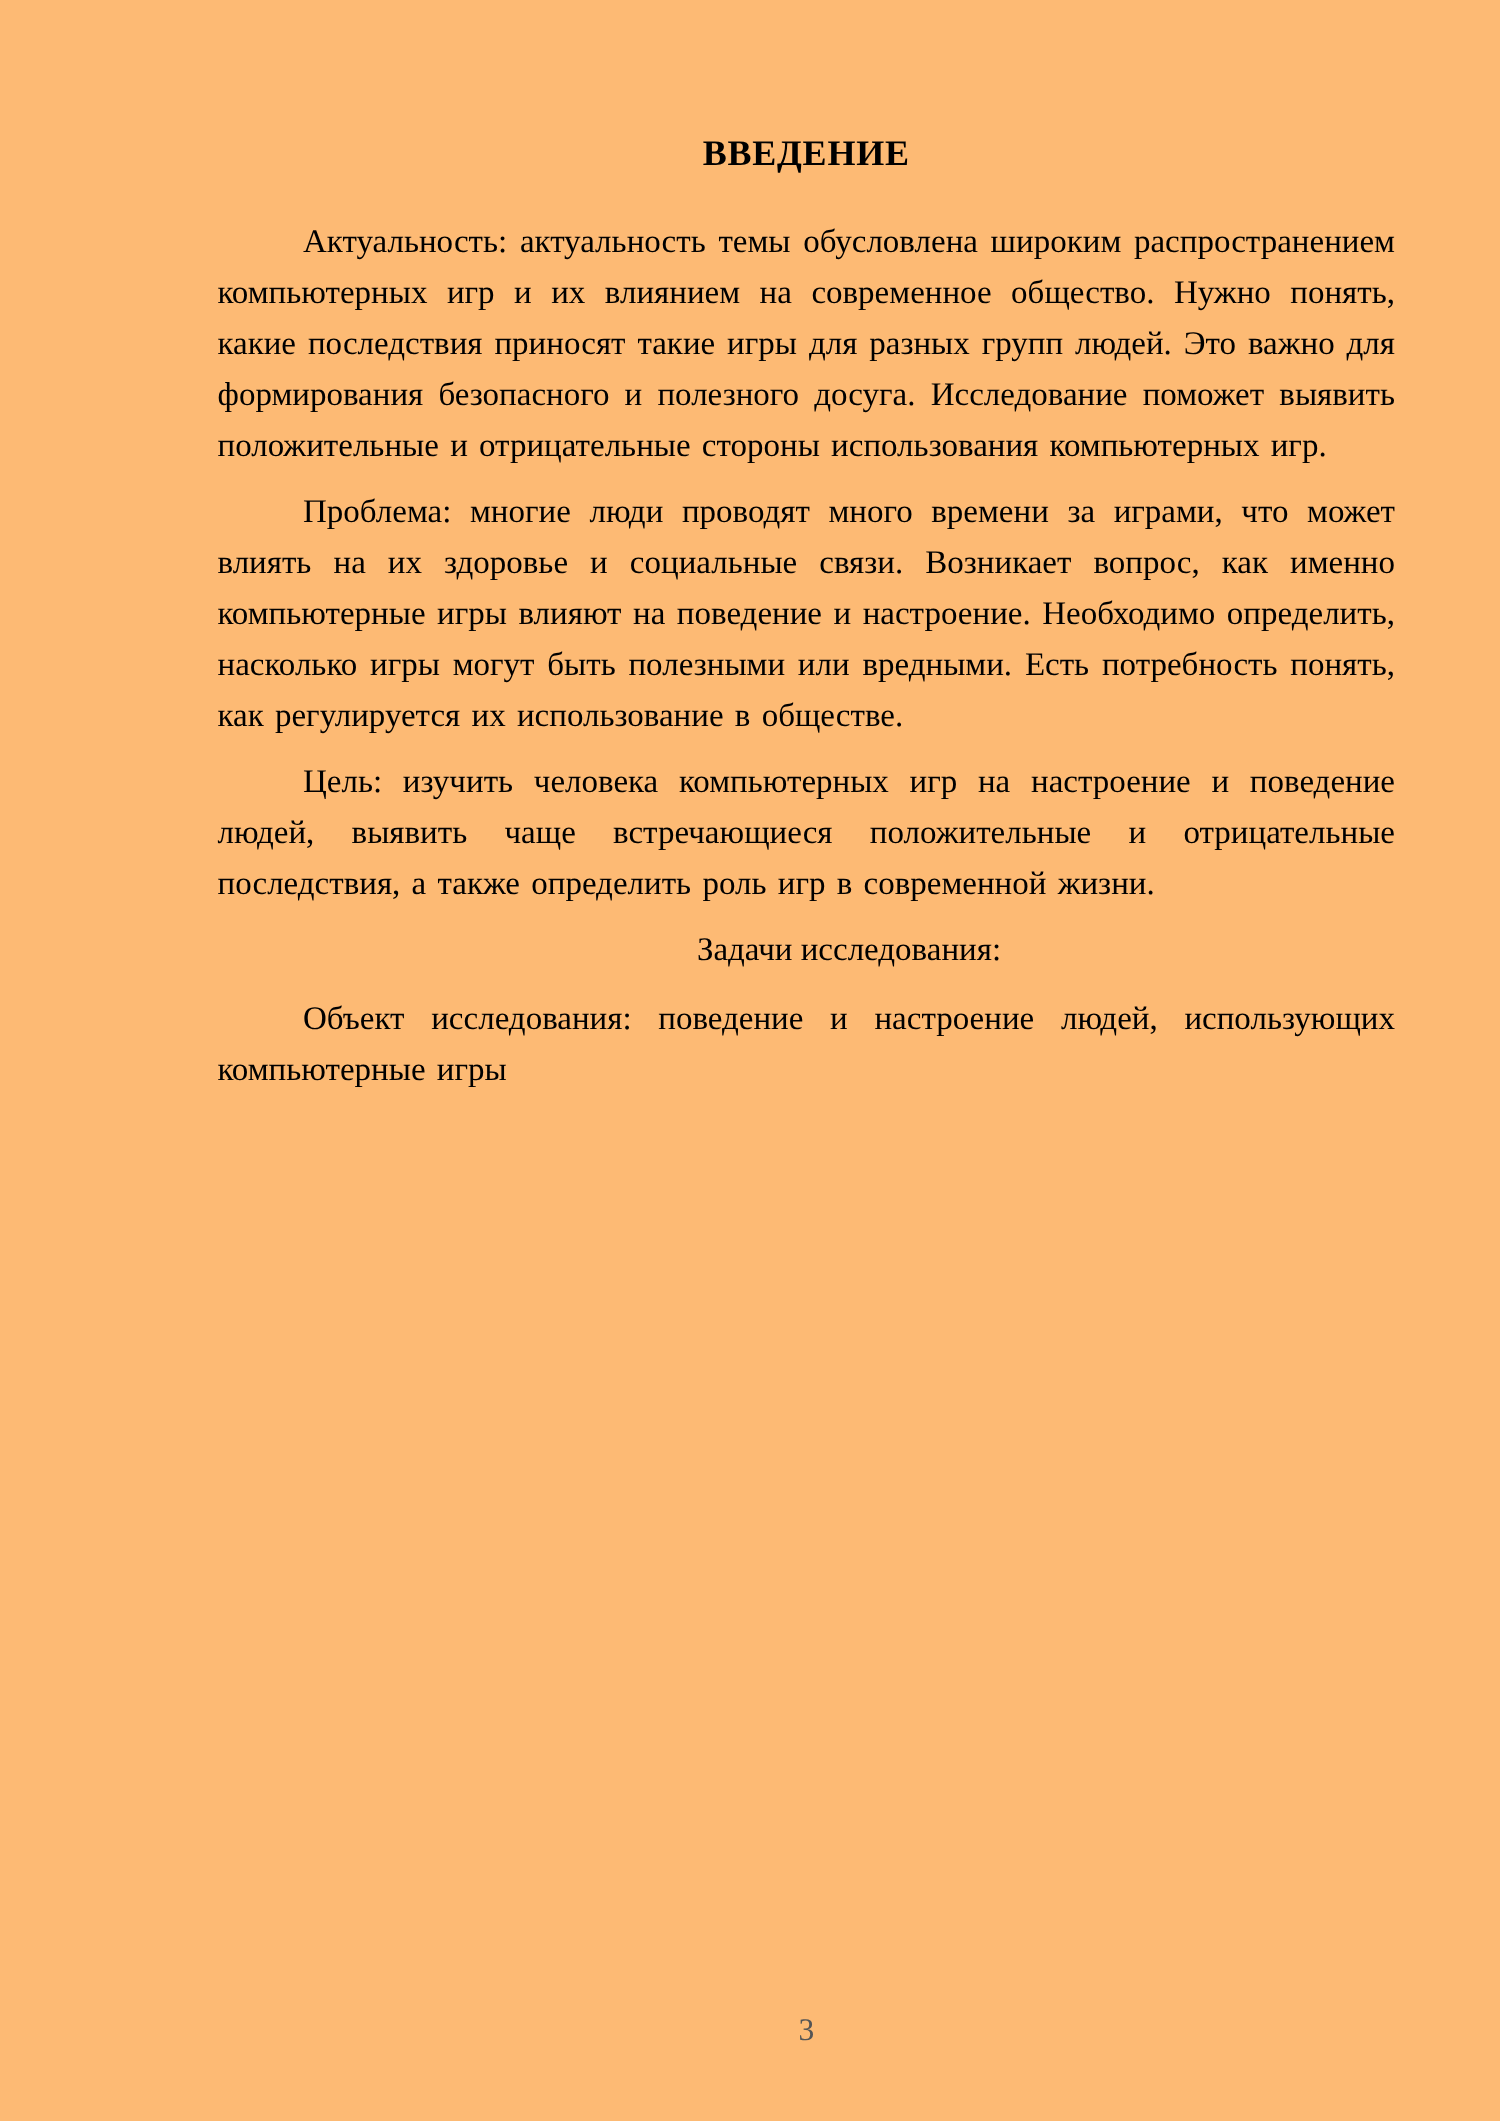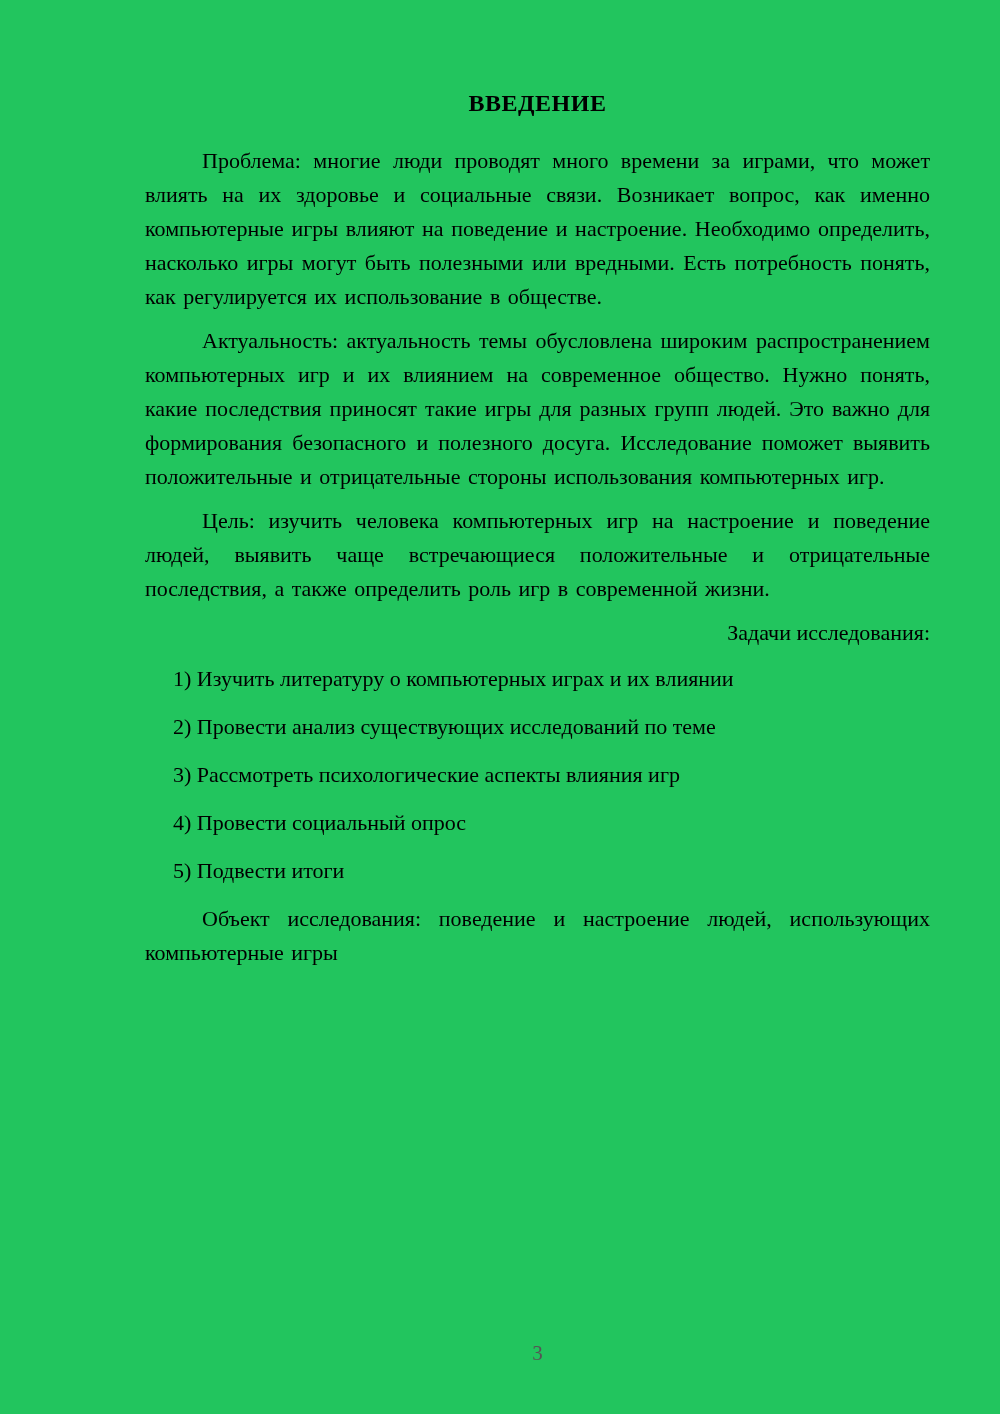--- a/index.html
+++ b/index.html
@@ -5,21 +5,21 @@
   html, body {
     margin: 0;
     padding: 0;
     background: #ffffff;
   }
   .page {
     position: relative;
     width: 1000px;
     height: 1414px;
     margin: 0 auto;
-    background: #22c55e;
+    background: #fdba74;
     color: #000000;
     font-family: "Liberation Serif", "DejaVu Serif", serif;
     box-sizing: border-box;
     padding: 88px 70px 60px 145px;
     overflow: hidden;
   }
   .doc-title {
     font-size: 24px;
     font-weight: bold;
     text-align: center;
@@ -33,21 +33,21 @@
     text-align: justify;
     text-indent: 57px;
     margin: 0 0 10px 0;
     word-spacing: 2px;
   }
   .tasks-heading {
     font-size: 22px;
     line-height: 34px;
     text-indent: 57px;
     margin: 0 0 12px 0;
-    text-align: right;
+    text-align: center;
   }
   .task-list {
     margin: 0 0 10px 0;
     padding: 0;
   }
   .task-item {
     font-size: 22px;
     line-height: 34px;
     margin: 0 0 14px 28px;
     text-align: left;
@@ -63,35 +63,28 @@
     color: #555555;
   }
 </style>
 </head>
 <body>
 
 <div class="page">
 
   <h1 class="doc-title">ВВЕДЕНИЕ</h1>
 
+  <p class="body-par">Актуальность: актуальность темы обусловлена широким распространением компьютерных игр и их влиянием на современное общество. Нужно понять, какие последствия приносят такие игры для разных групп людей. Это важно для формирования безопасного и полезного досуга. Исследование поможет выявить положительные и отрицательные стороны использования компьютерных игр.</p>
+
   <p class="body-par">Проблема: многие люди проводят много времени за играми, что может влиять на их здоровье и социальные связи. Возникает вопрос, как именно компьютерные игры влияют на поведение и настроение. Необходимо определить, насколько игры могут быть полезными или вредными. Есть потребность понять, как регулируется их использование в обществе.</p>
-
-  <p class="body-par">Актуальность: актуальность темы обусловлена широким распространением компьютерных игр и их влиянием на современное общество. Нужно понять, какие последствия приносят такие игры для разных групп людей. Это важно для формирования безопасного и полезного досуга. Исследование поможет выявить положительные и отрицательные стороны использования компьютерных игр.</p>
 
   <p class="body-par">Цель: изучить человека компьютерных игр на настроение и поведение людей, выявить чаще встречающиеся положительные и отрицательные последствия, а также определить роль игр в современной жизни.</p>
 
   <p class="tasks-heading">Задачи исследования:</p>
 
-  <div class="task-list">
-    <p class="task-item">1) Изучить литературу о компьютерных играх и их влиянии</p>
-    <p class="task-item">2) Провести анализ существующих исследований по теме</p>
-    <p class="task-item">3) Рассмотреть психологические аспекты влияния игр</p>
-    <p class="task-item">4) Провести социальный опрос</p>
-    <p class="task-item">5) Подвести итоги</p>
-  </div>
 
   <p class="body-par">Объект исследования: поведение и настроение людей, использующих компьютерные игры</p>
 
 
 
   <div class="page-number">3</div>
 
 </div>
 
 </body></html>

